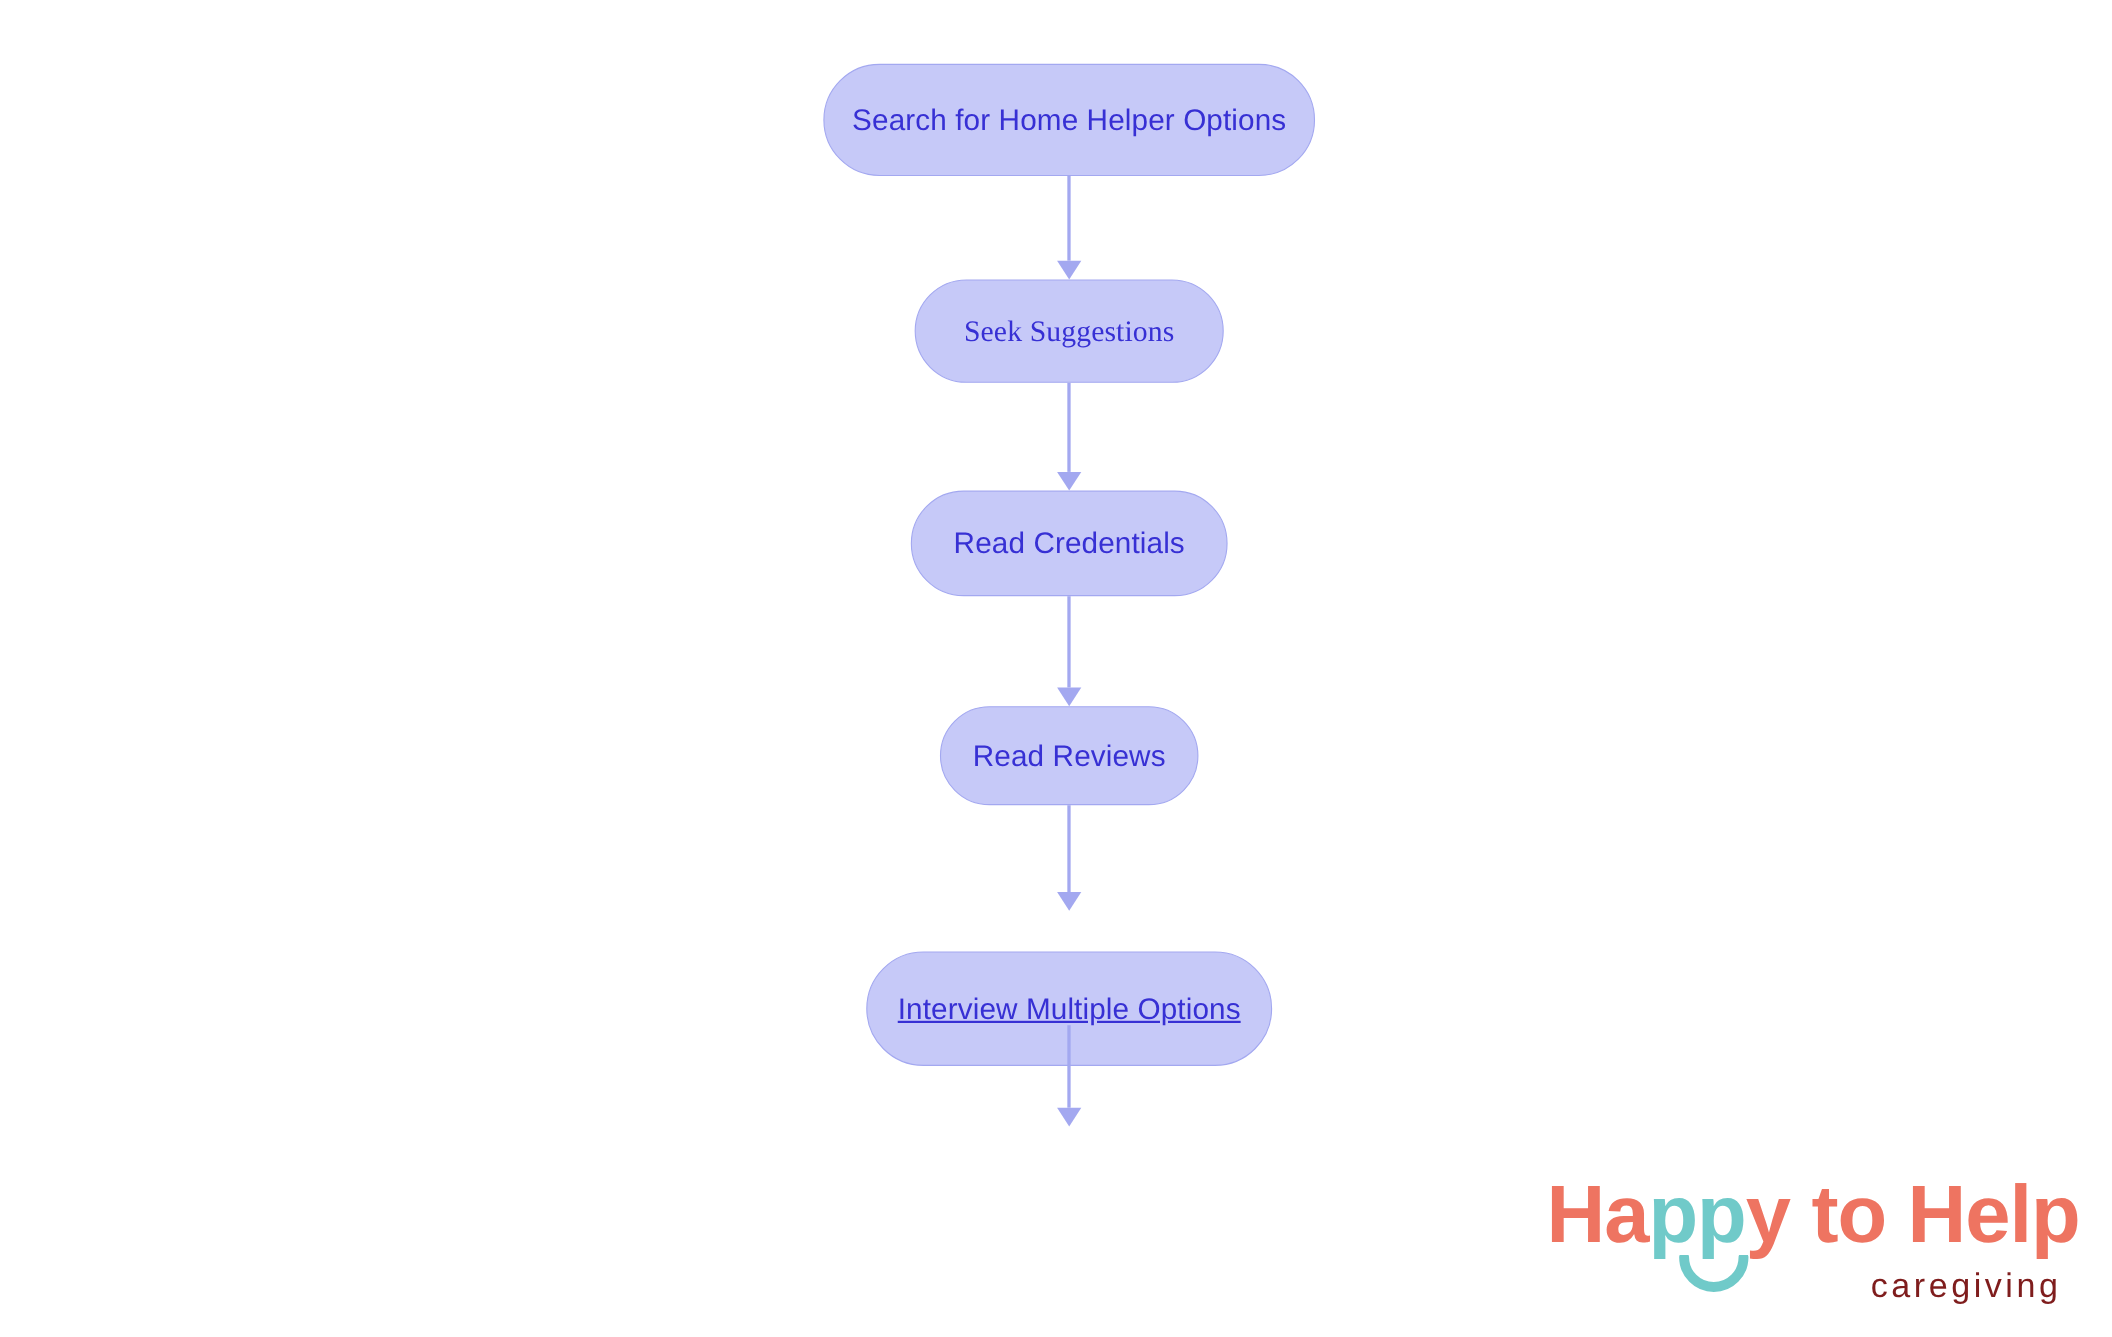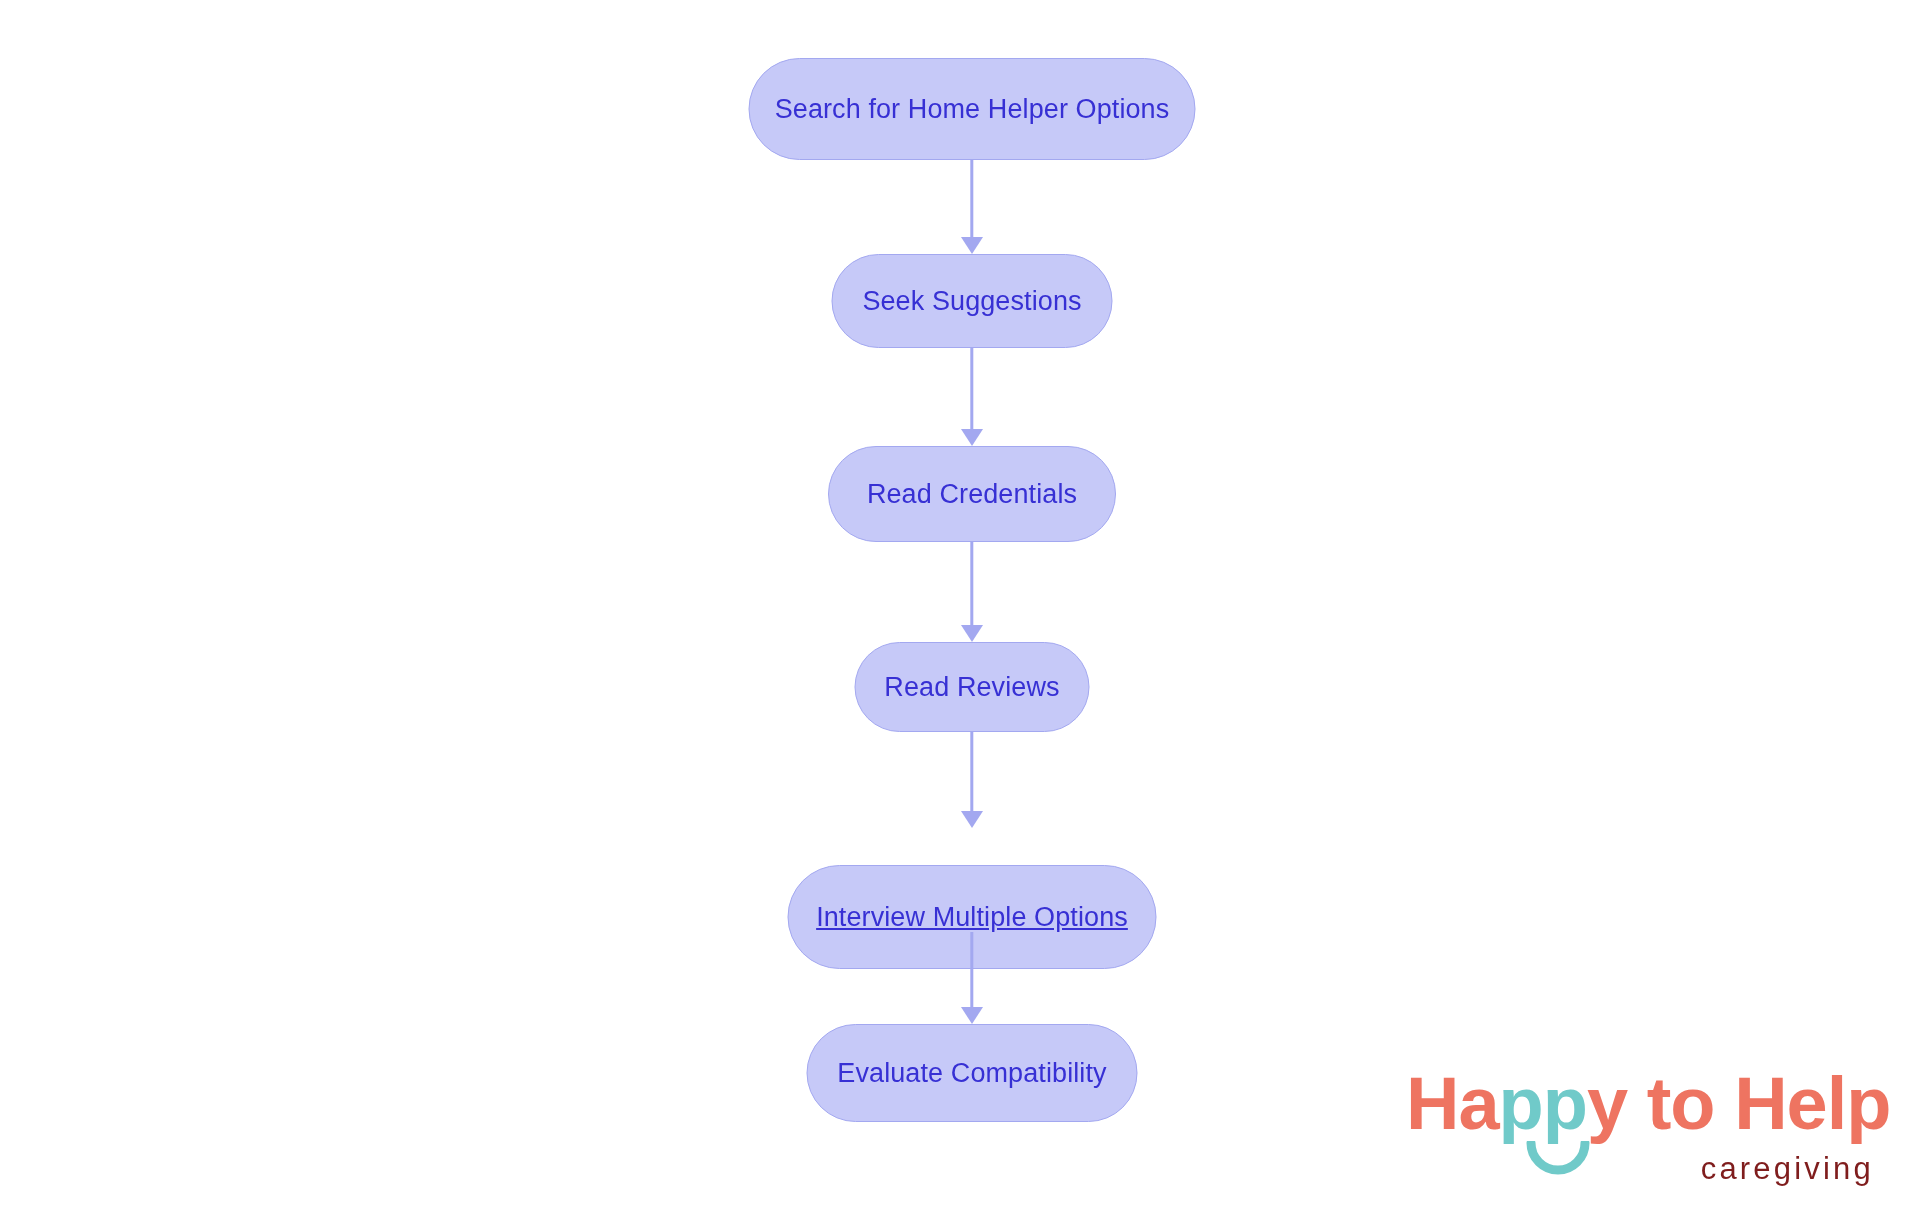--- a/index.html
+++ b/index.html
@@ -65,39 +65,36 @@
 <body>
 
 <div id="stage">
 
   <div id="flow">
 
     <div class="node" style="left:972px; top:14px; width:447px; height:102px;">
       <span class="node-label">Search for Home Helper Options</span>
     </div>
 
-    <div class="node" style="left:972px; top:210px; width:281px; height:94px;">
+    <div class="node" style="left:972px; top:210px; width:281px; height:94px;font-family:Liberation Serif, serif;">
       <span class="node-label">Seek Suggestions</span>
     </div>
 
     <div class="node" style="left:972px; top:402px; width:288px; height:96px;">
       <span class="node-label">Read Credentials</span>
     </div>
 
     <div class="node" style="left:972px; top:598px; width:235px; height:90px;">
       <span class="node-label">Read Reviews</span>
     </div>
 
     <div class="node" style="left:972px; top:821px; width:369px; height:104px;text-decoration:underline;">
       <span class="node-label">Interview Multiple Options</span>
     </div>
 
-    <div class="node" style="left:972px; top:980px; width:331px; height:98px;">
-      <span class="node-label">Evaluate Compatibility</span>
-    </div>
 
     <div class="edge" style="left:972px; top:116px; width:26px; height:94px;">
       <div class="shaft" style="height:77px;"></div>
       <div class="head"></div>
     </div>
 
     <div class="edge" style="left:972px; top:304px; width:26px; height:98px;">
       <div class="shaft" style="height:81px;"></div>
       <div class="head"></div>
     </div>

